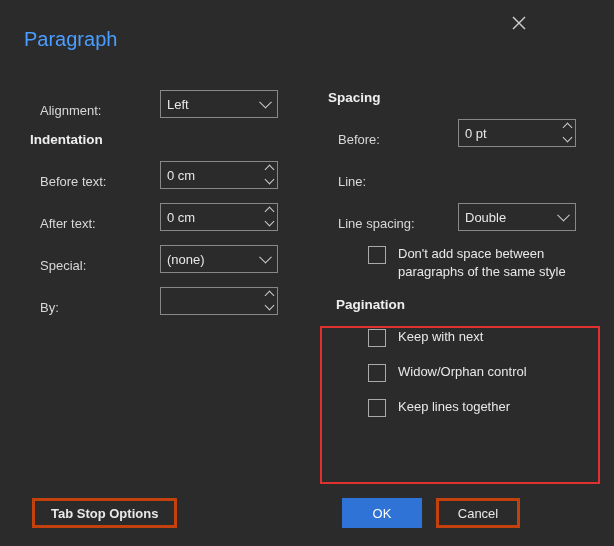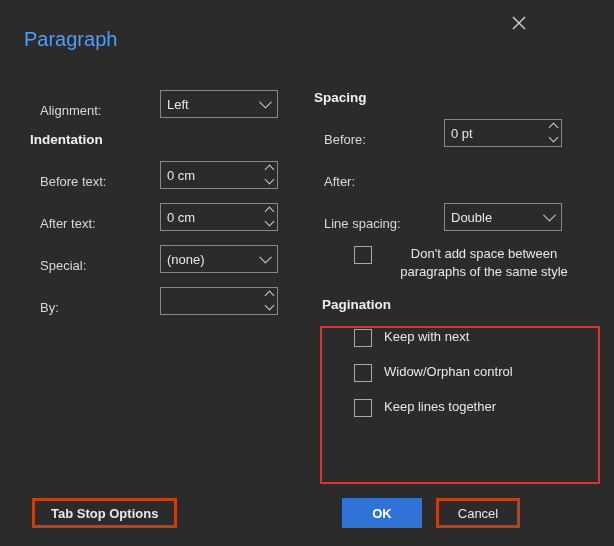--- a/index.html
+++ b/index.html
@@ -4,45 +4,45 @@
 <style>
   * { box-sizing: border-box; margin: 0; padding: 0; }
   html, body { width: 614px; height: 546px; background: #2b2b2b; font-family: "Segoe UI", Arial, sans-serif; color: #e8e8e8; font-size: 13px; overflow: hidden; }
   .dialog { position: relative; width: 544px; height: 546px; background: #2b2b2b; }
   .title { position: absolute; left: 24px; top: 28px; font-size: 20px; color: #4a9eff; font-weight: 400; }
   .close-icon { position: absolute; right: 18px; top: 16px; width: 14px; height: 14px; cursor: pointer; }
   .close-icon svg { width: 14px; height: 14px; stroke: #cccccc; stroke-width: 1.5; }
   .section-header { font-weight: 600; color: #eeeeee; font-size: 13.5px; }
   .field-label { color: #d8d8d8; font-size: 13px; }
   .col-left { position: absolute; left: 30px; top: 90px; width: 278px; }
-  .col-right { position: absolute; left: 314px; top: 90px; width: 278px; }
+  .col-right { position: absolute; left: 328px; top: 90px; width: 278px; }
   .row { display: flex; align-items: flex-end; height: 28px; margin-bottom: 14px; }
   .row .label-cell { width: 130px; padding-left: 10px; }
   .row .input-cell { flex: 1; }
   .header-row { margin-bottom: 14px; }
   select, input.textval, .spin { width: 118px; height: 28px; background: #2b2b2b; border: 1px solid #888888; color: #e8e8e8; font-size: 13px; padding: 0 6px; outline: none; }
   select { appearance: none; -webkit-appearance: none; background-image: none; padding-right: 22px; position: relative; }
   .select-wrap { position: relative; display: inline-block; }
   .select-wrap::after { content: ""; position: absolute; right: 8px; top: 50%; width: 8px; height: 8px; border-right: 1.5px solid #cccccc; border-bottom: 1.5px solid #cccccc; transform: translateY(-70%) rotate(45deg); pointer-events: none; }
   .spin-wrap { position: relative; display: inline-block; }
   .spin-wrap .arr { position: absolute; right: 4px; width: 10px; height: 10px; pointer-events: none; }
   .spin-wrap .arr.up { top: 2px; }
   .spin-wrap .arr.down { bottom: 2px; }
   .spin-wrap .arr::before { content: ""; position: absolute; left: 2px; width: 6px; height: 6px; border-right: 1.3px solid #cccccc; border-bottom: 1.3px solid #cccccc; }
   .spin-wrap .arr.up::before { top: 3px; transform: rotate(-135deg); }
   .spin-wrap .arr.down::before { top: -1px; transform: rotate(45deg); }
-  .checkbox-row { display: flex; align-items: flex-start; margin-bottom: 16px; text-align: center; }
+  .checkbox-row { display: flex; align-items: flex-start; margin-bottom: 16px; }
   .chk { width: 18px; height: 18px; border: 1px solid #aaaaaa; background: transparent; flex-shrink: 0; margin-right: 12px; margin-top: 1px; cursor: pointer; }
   .chk-label { color: #e8e8e8; font-size: 13px; line-height: 18px; }
   .highlight { position: absolute; left: 320px; top: 326px; width: 280px; height: 158px; border: 2px solid #e03030; pointer-events: none; }
   .footer { position: absolute; left: 0; bottom: 18px; width: 100%; height: 32px; }
   .btn { height: 30px; min-width: 80px; border: 3px solid #c2410c; background: #2b2b2b; color: #e8e8e8; font-size: 13px; cursor: pointer; padding: 0 14px; }
   .btn.primary { background: #2f73d6; border-color: #2f73d6; color: #ffffff; }
   .tab-stop { position: absolute; left: 32px; bottom: 0; padding: 0 16px; font-weight: 600; }
-  .ok { position: absolute; right: 122px; bottom: 0; width: 78px; font-weight: 700; }
+  .ok { position: absolute; right: 122px; bottom: 0; width: 78px; font-weight: 400; }
   .cancel { position: absolute; right: 24px; bottom: 0; width: 84px; font-weight: 400; }
   .pagination-block { margin-top: 4px; padding-left: 40px; }
   .pagination-header { margin-left: 8px; margin-bottom: 16px; }
 </style>
 </head>
 <body>
 
 <div class="dialog">
 
   <div class="title">Paragraph</div>
@@ -121,21 +121,21 @@
       <div class="label-cell field-label">Before:</div>
       <div class="input-cell">
         <span class="spin-wrap">
           <input class="textval" value="0 pt" style="">
           <span class="arr up"></span><span class="arr down"></span>
         </span>
       </div>
     </div>
 
     <div class="row">
-      <div class="label-cell field-label">After:</div>
+      <div class="label-cell field-label">Line:</div>
     </div>
 
     <div class="row">
       <div class="label-cell field-label">Line spacing:</div>
       <div class="input-cell">
         <span class="select-wrap">
           <select>
             <option>Double</option>
           </select>
         </span>

